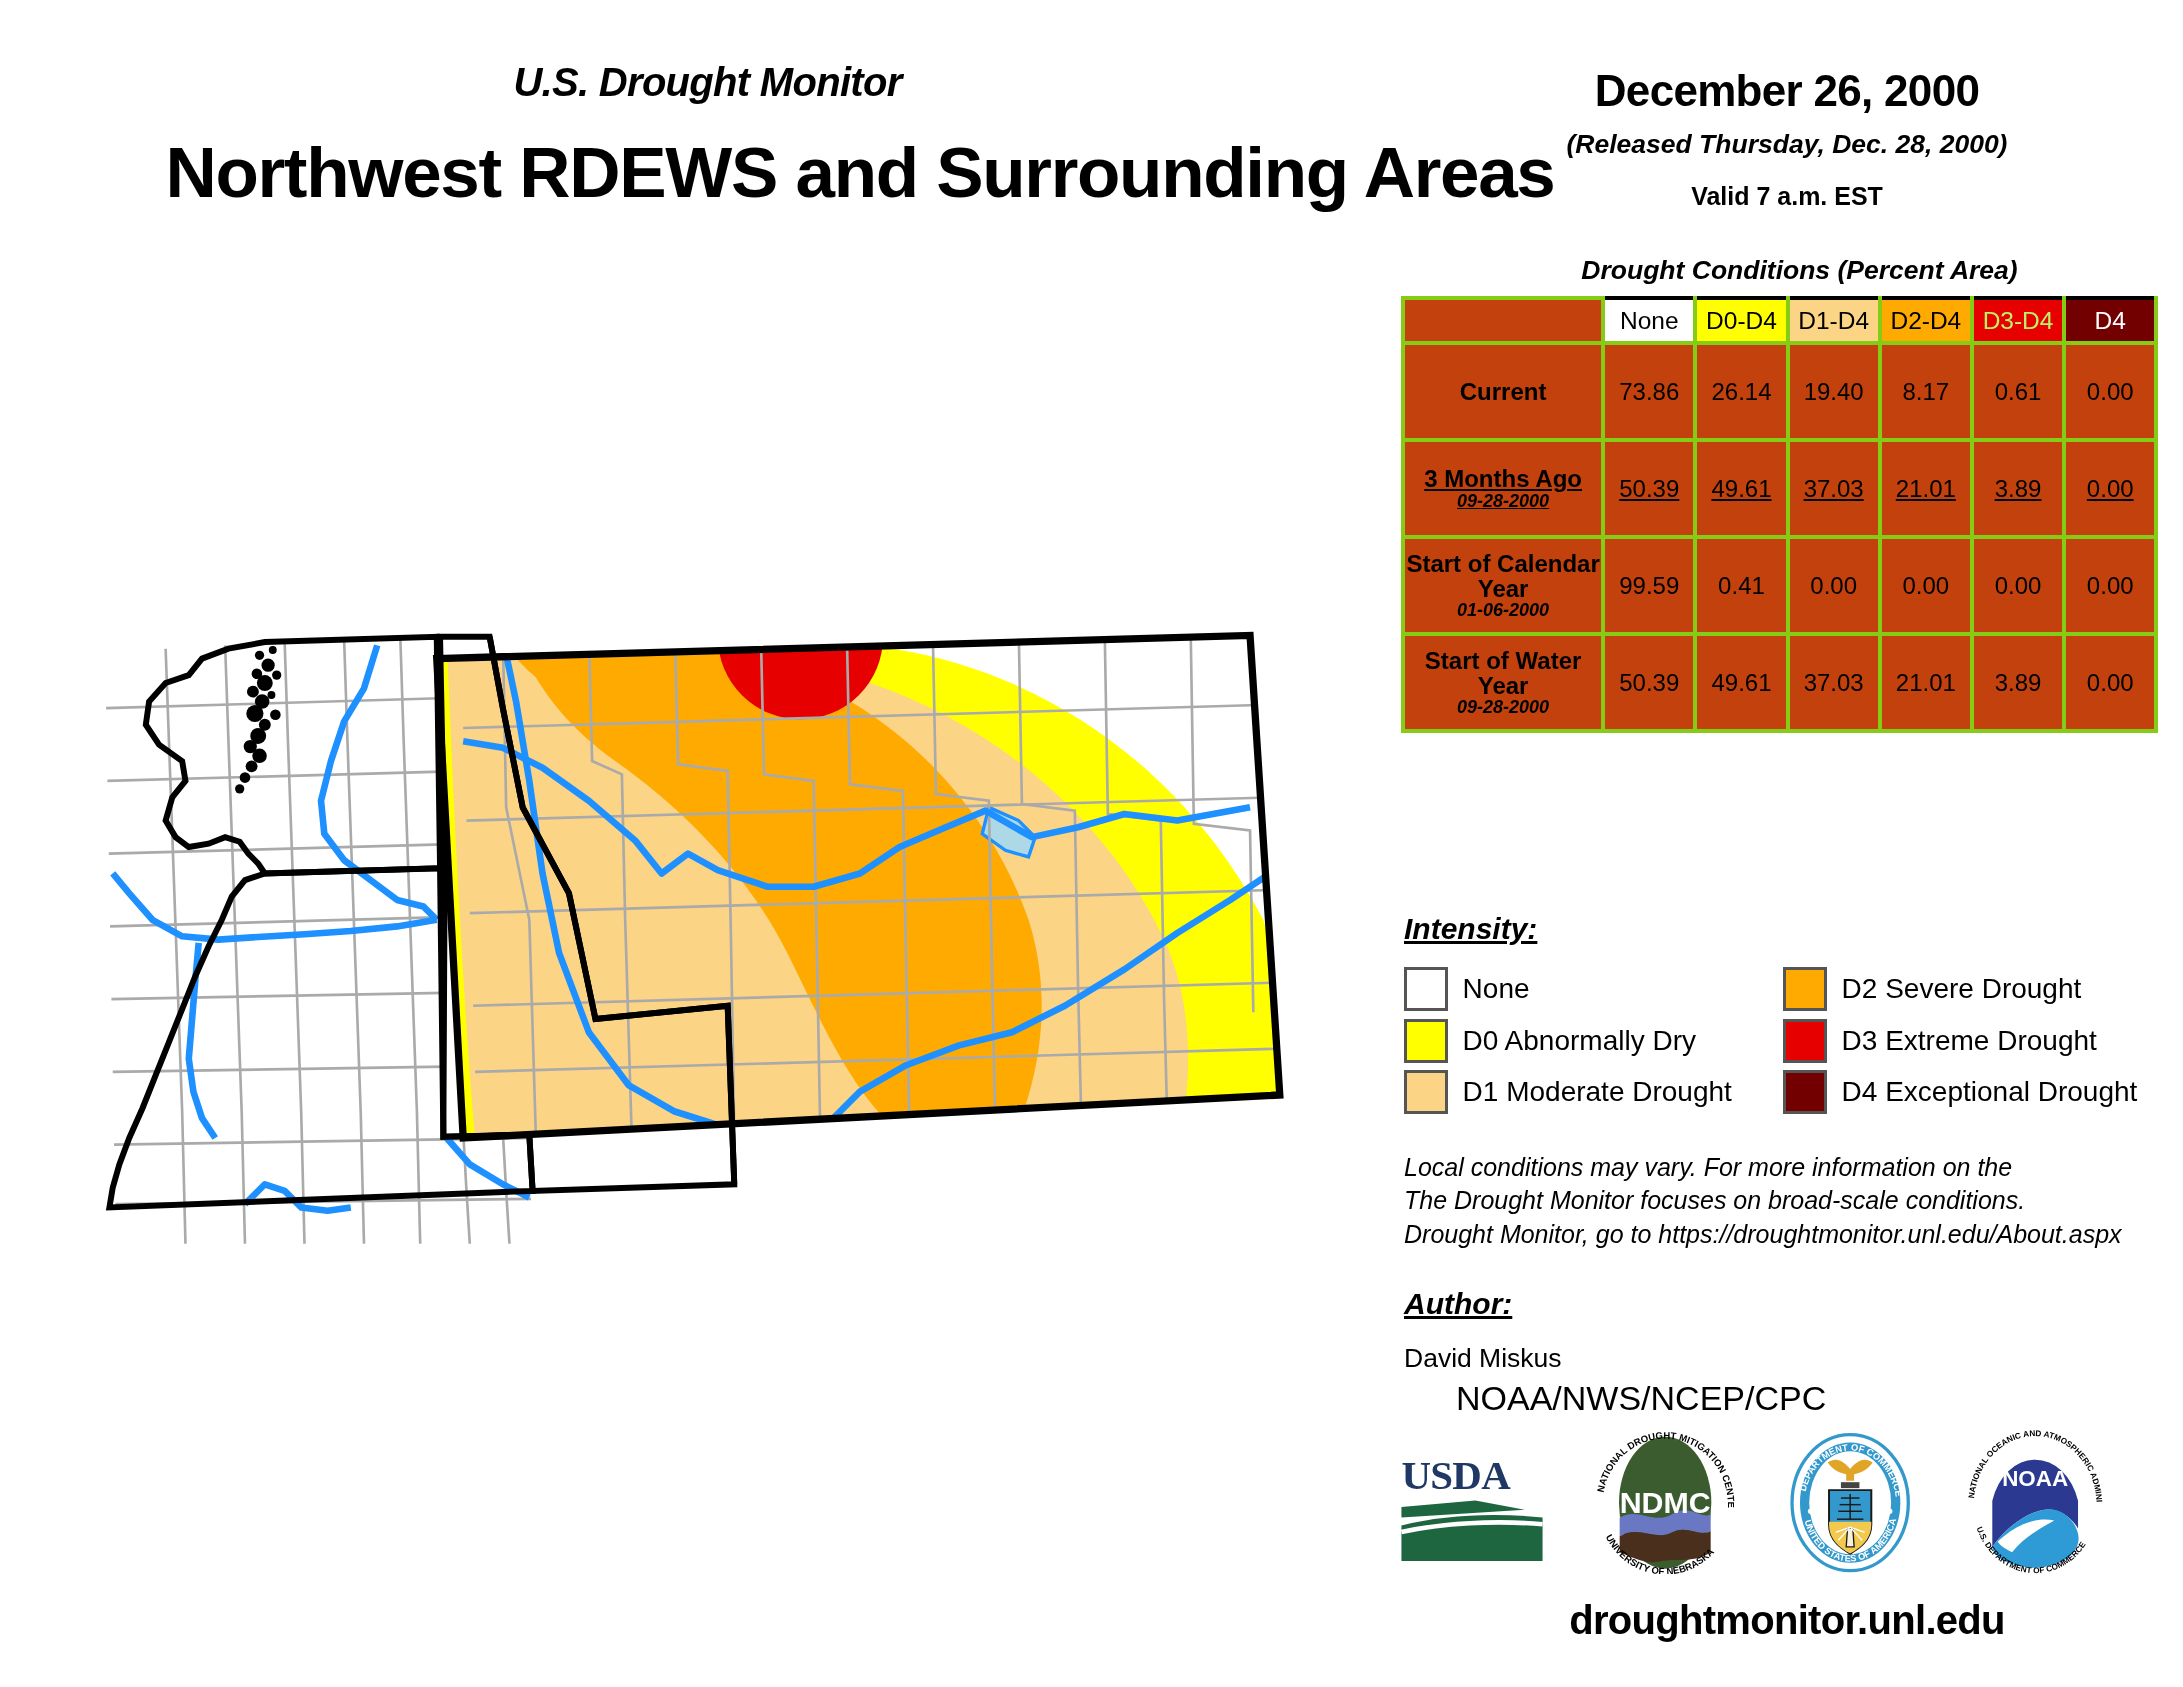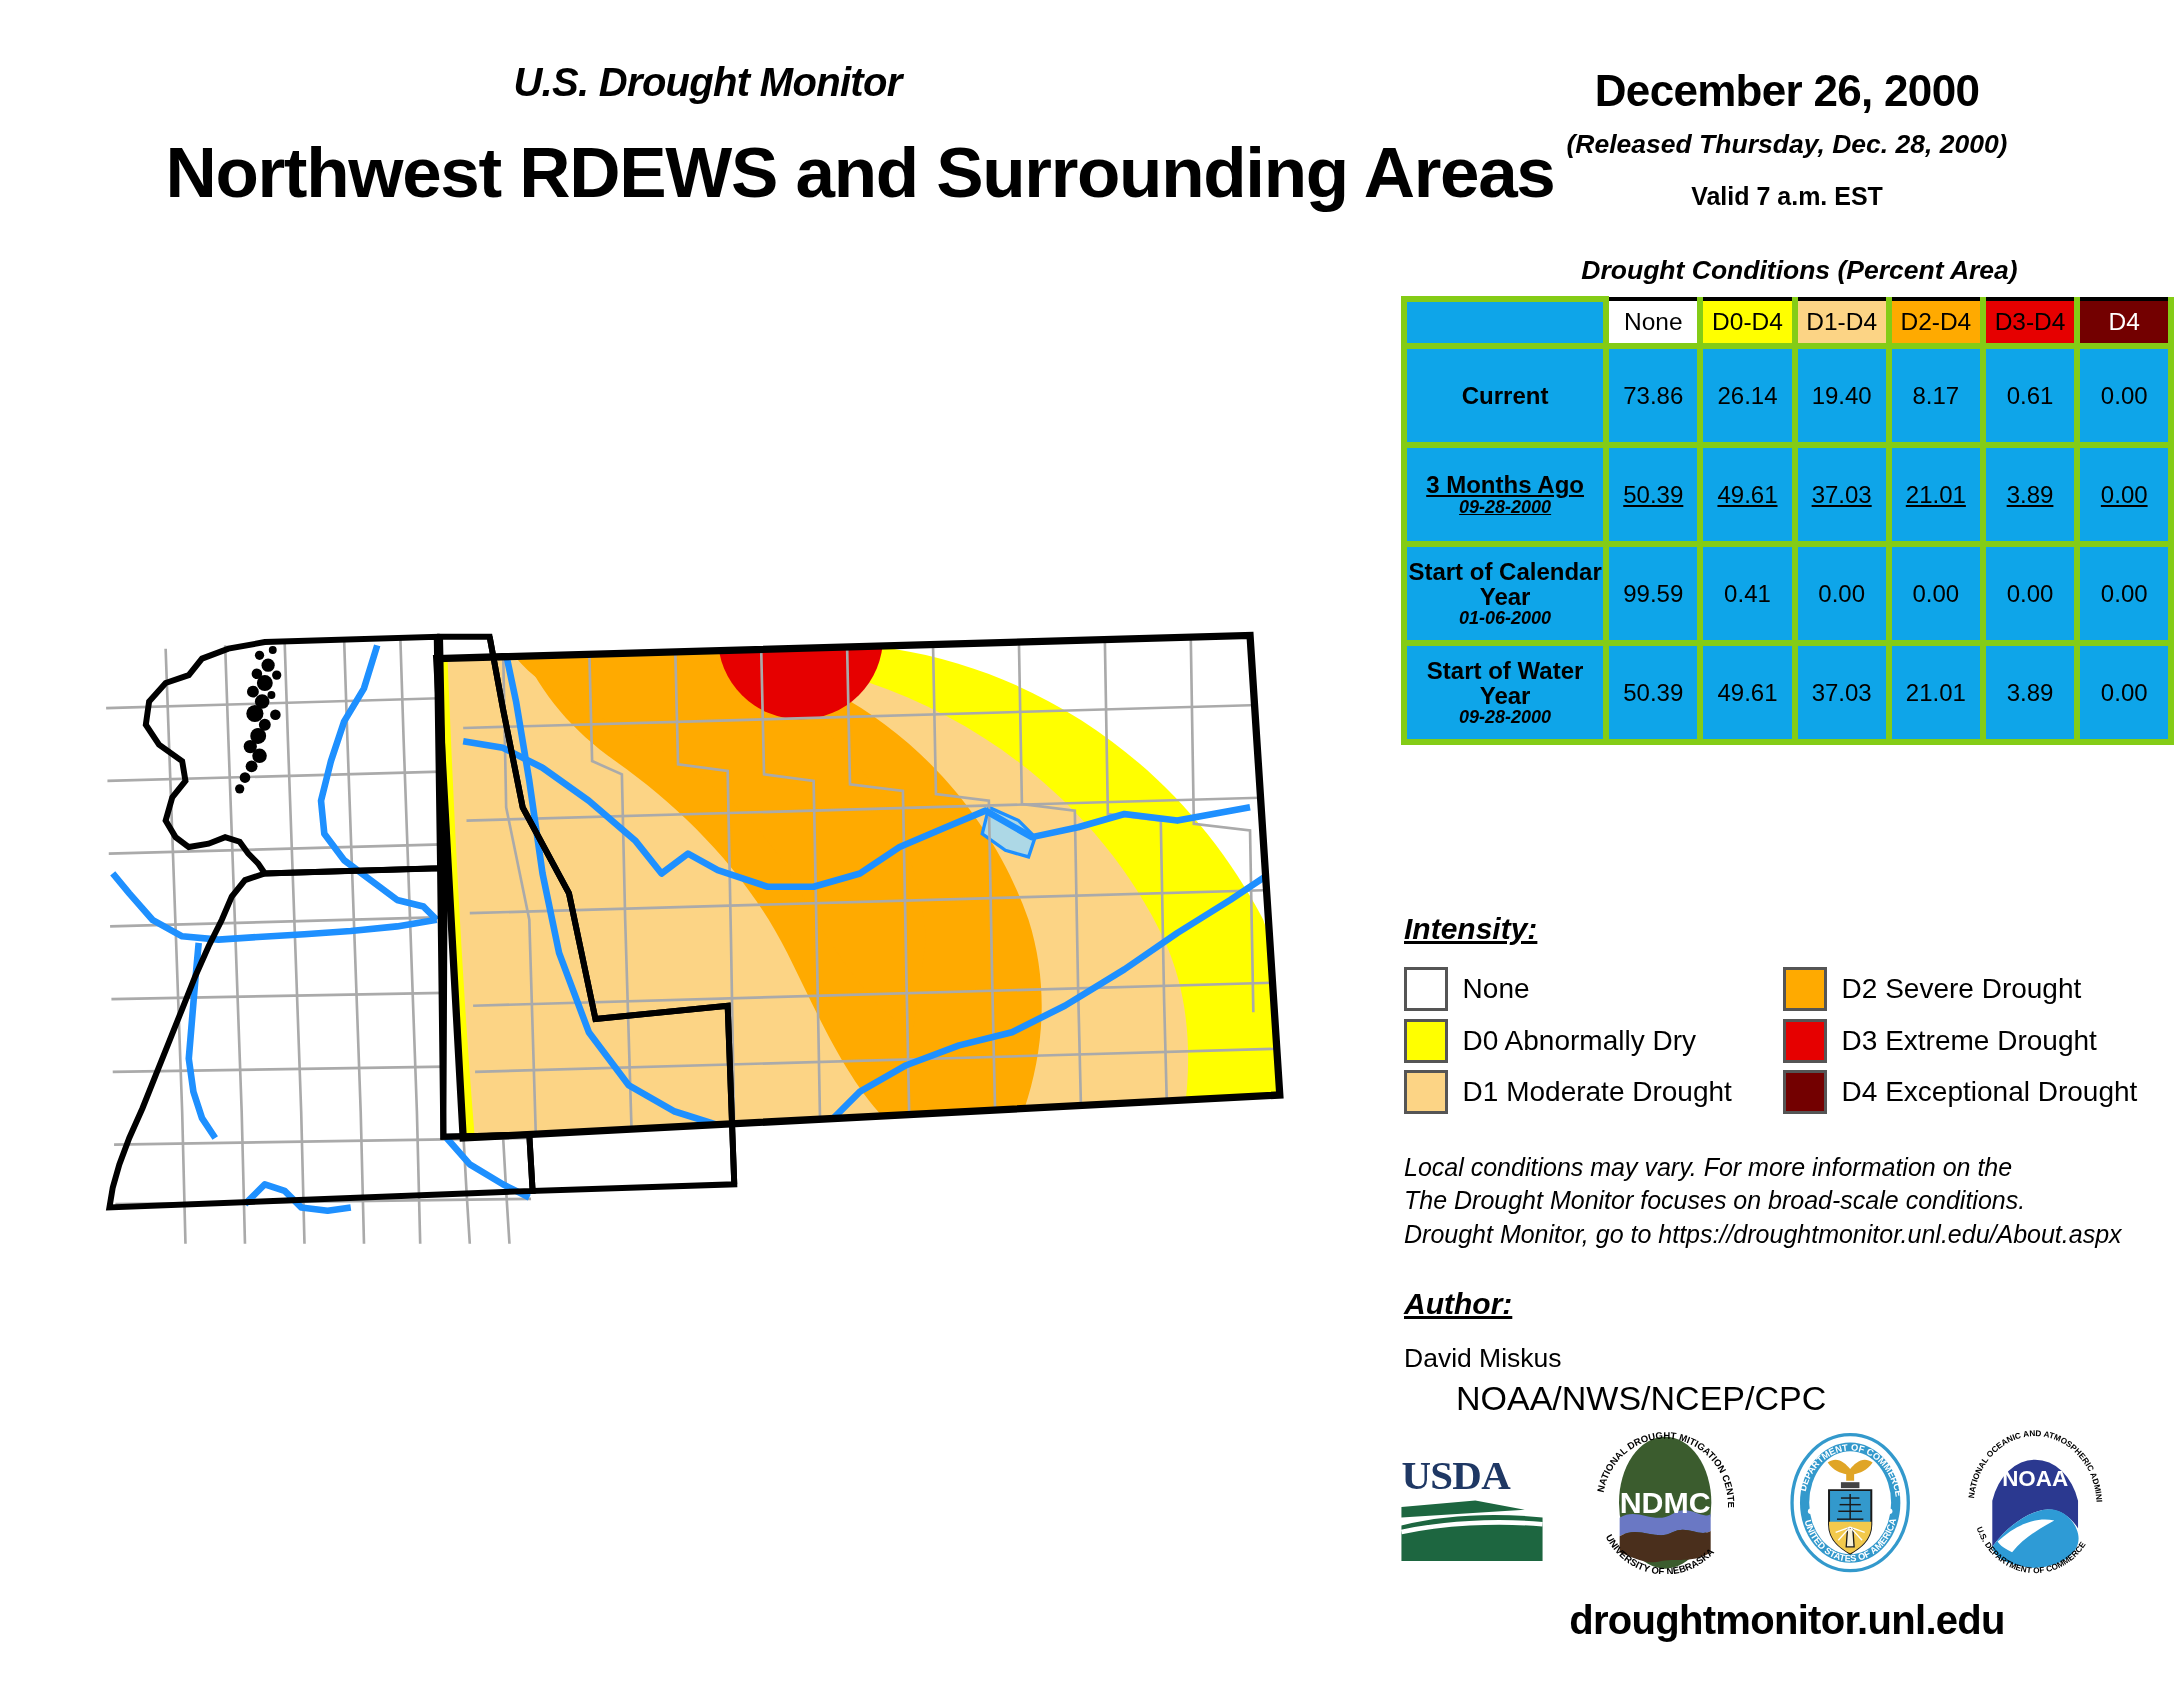--- a/index.html
+++ b/index.html
@@ -18,39 +18,39 @@
   #hdr-rel{left:1456px;top:129px;width:662px;text-align:center;
            font-size:26.5px;font-weight:bold;font-style:italic;}
   #hdr-valid{left:1456px;top:182px;width:662px;text-align:center;
              font-size:25px;font-weight:bold;}
 
   
   #tbl-cap{left:1502px;top:255px;width:595px;text-align:center;
            font-size:26.5px;font-style:italic;font-weight:bold;}
   #tbl-wrap{left:1401px;top:296px;}
   table.dm{border-collapse:collapse;}
-  table.dm td{border:6px solid #84cc16;text-align:center;vertical-align:middle;
-              font-size:24px;background:#0ea5e9;}
+  table.dm td{border:4px solid #84cc16;text-align:center;vertical-align:middle;
+              font-size:24px;background:#c2410c;}
   table.dm tr.hdr td{height:41px;font-size:24.5px;padding:0 2.6px;}
   td.lblcol{width:191px;border-left:none;border-top:none;border-bottom:none;border-right:none;
             background:transparent;}
   td.rowlbl{width:191px;font-weight:bold;font-size:24.5px;line-height:1.05;padding:4px 1.3px;}
   td.rowlbl .sub{display:block;font-size:18px;font-style:italic;font-weight:bold;}
   td.val{width:83px;}
   tr.r-current td{height:85px;}
   tr.r-lastweek td{height:85px;}
   tr.r-3mo td{height:85px;text-decoration:underline;}
   tr.r-cy td{height:85px;}
   tr.r-wy td{height:85px;}
   tr.r-1yr td{height:79px;}
   .sw-none{background:#ffffff!important;}
   .sw-d0{background:#ffff00!important;}
   .sw-d1{background:#fcd485!important;}
   .sw-d2{background:#ffaa00!important;}
-  .sw-d3{background:#e60000!important;color:#000000;}
+  .sw-d3{background:#e60000!important;color:#bef264;}
   .sw-d4{background:#730000!important;color:#fff;}
   .outer-top{border-top:4.6px solid #000!important;}
   .outer-bot{border-bottom:4.6px solid #000!important;}
 
   
   #leg-title{left:1404px;top:912px;font-size:30px;font-style:italic;font-weight:bold;
              text-decoration:underline;}
   .legrow{position:absolute;display:flex;align-items:center;}
   .legsw{width:44px;height:44px;border:3.3px solid #555;box-sizing:border-box;flex:none;}
   .leglbl{font-size:28px;margin-left:14.6px;white-space:nowrap;}

